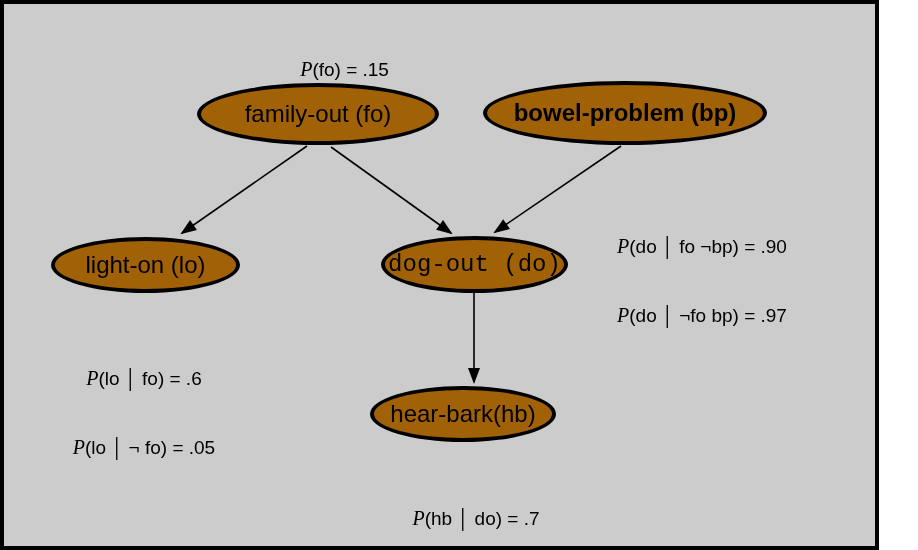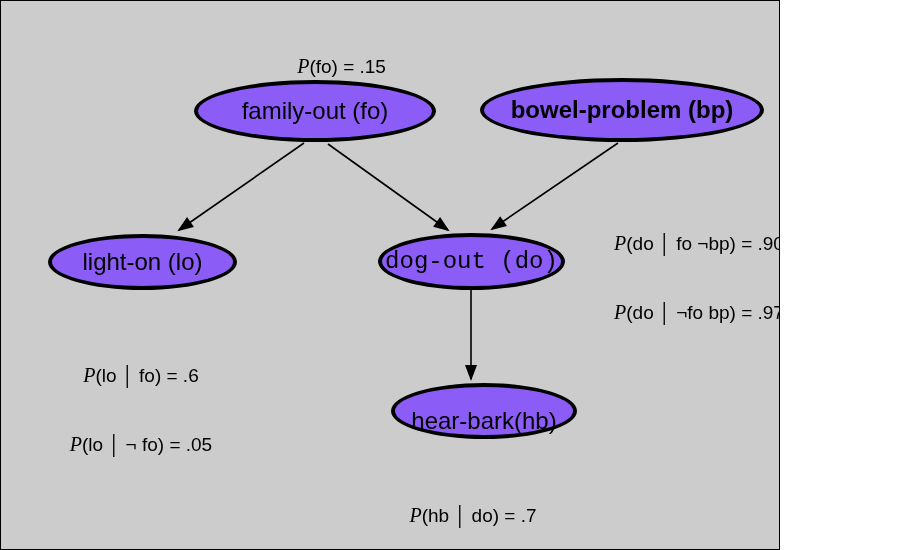--- a/index.html
+++ b/index.html
@@ -1,30 +1,30 @@
 <!DOCTYPE html>
 <html><head>
 <meta charset="utf-8">
 <style>
   html,body{margin:0;padding:0;background:#ffffff;}
   .canvas{
     position:relative;
-    width:780px;height:550px;
+    width:879px;height:550px;
     box-sizing:border-box;
     background:#cccccc;
-    border:1px solid #000000;
+    border:4px solid #000000;
     font-family:"Liberation Sans", sans-serif;
     color:#000;
     overflow:hidden;
   }
   .arrows{position:absolute;left:0;top:0;width:918px;height:550px;pointer-events:none;}
   .arrows line{stroke:#000;stroke-width:1.6;}
   .node{
     position:absolute;
-    background:#8b5cf6;
+    background:#a16207;
     border:4px solid #000;
     border-radius:50%;
     display:flex;align-items:center;justify-content:center;
     font-size:24px;
     box-sizing:border-box;
     white-space:nowrap;
   }
   .ptext{
     position:absolute;
     text-align:center;
@@ -69,21 +69,21 @@
   </div>
 
   <div class="node" style="left:47px;top:233px;width:189px;height:56px;align-items:center;">
     <span>light-on (lo)</span>
   </div>
 
   <div class="node" style="left:377px;top:232px;width:187px;height:57px;font-family:Liberation Mono, monospace;">
     <span>dog-out (do)</span>
   </div>
 
-  <div class="node" style="left:390px;top:382px;width:186px;height:56px;align-items:flex-end;">
+  <div class="node" style="left:366px;top:382px;width:186px;height:56px;">
     <span>hear-bark(hb)</span>
   </div>
 
   <div class="ptext" style="left:578px;top:185px;width:240px;">
     <div><span class="pit">P</span><span>(do │ fo ¬bp) = .90</span></div>
     <div><span class="pit">P</span><span>(do │ ¬fo bp) = .97</span></div>
   </div>
 
   <div class="ptext" style="left:30px;top:317px;width:220px;">
     <div><span class="pit">P</span><span>(lo │ fo) = .6</span></div>

